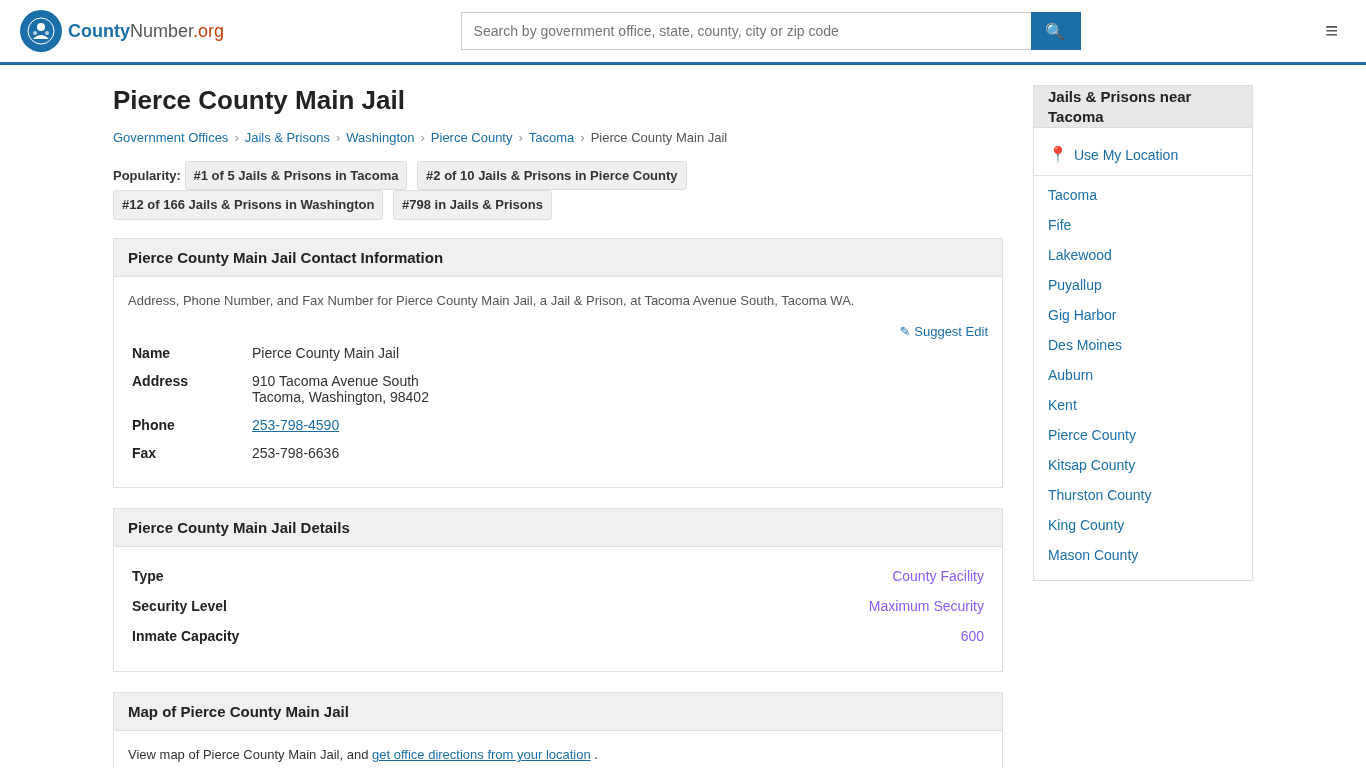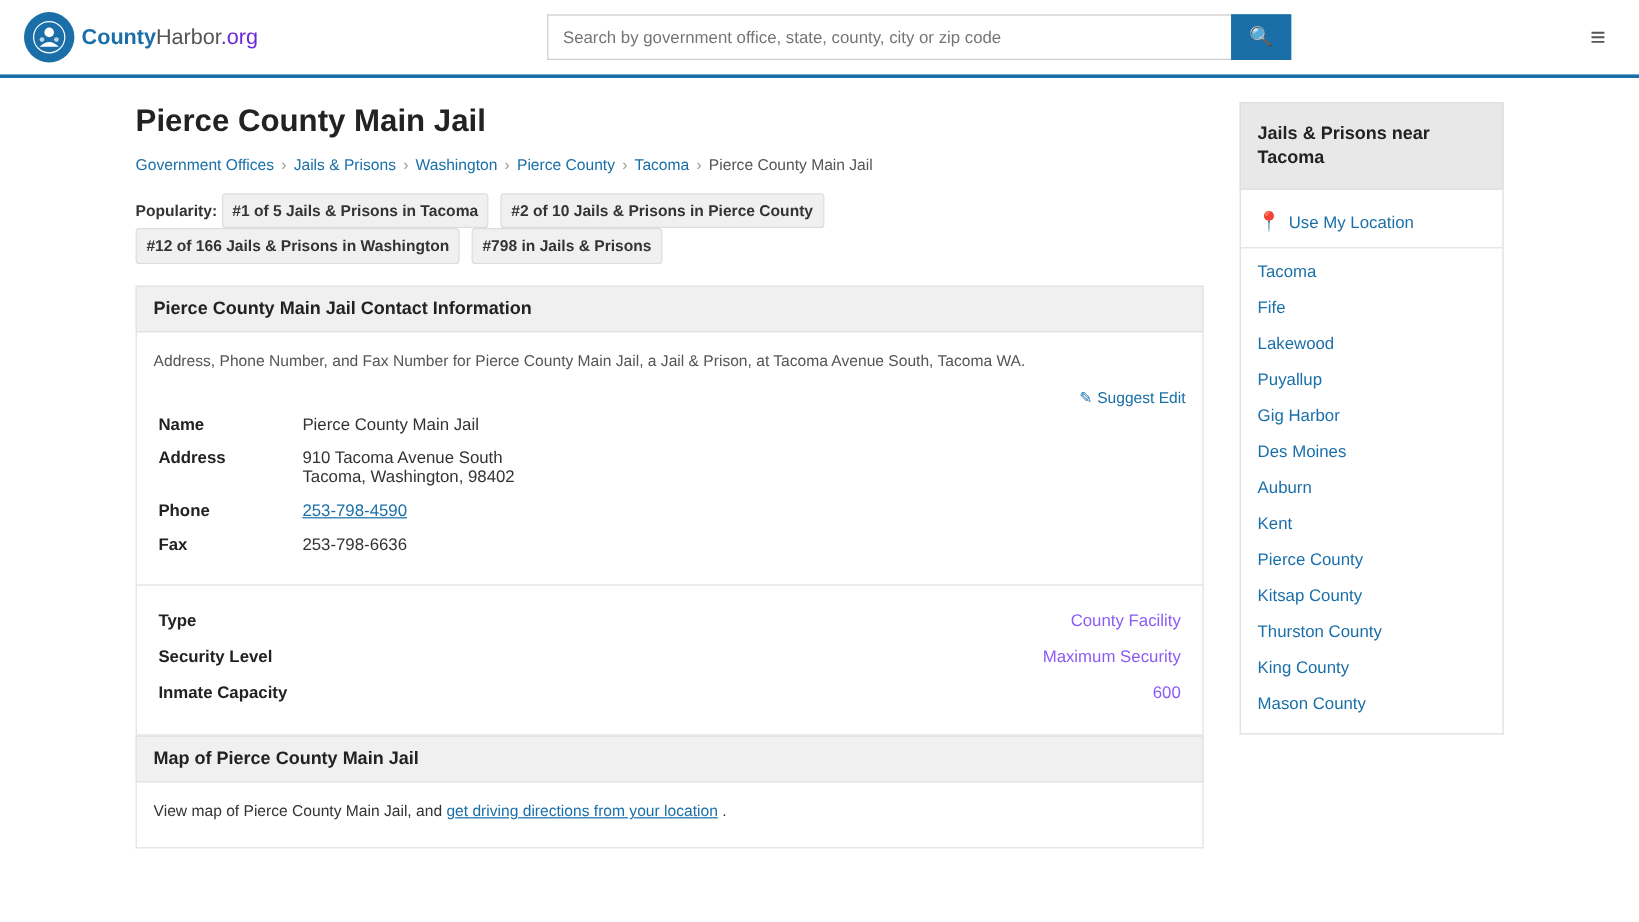--- a/index.html
+++ b/index.html
@@ -143,20 +143,21 @@
       font-size: 15px;
       font-weight: bold;
       color: #222;
       margin-bottom: 0;
       border: 1px solid #e0e0e0;
     }
     .section-body {
       padding: 14px 14px 20px;
       border: 1px solid #e0e0e0;
       border-top: none;
+      margin-bottom: 20px;
     }
     .section-desc {
       font-size: 13px;
       color: #555;
       margin-bottom: 14px;
       line-height: 1.5;
     }
 
     
     .info-table {
@@ -220,21 +221,21 @@
       line-height: 1.5;
     }
     .map-desc a {
       color: #1a6fa8;
       text-decoration: underline;
     }
 
     
     .sidebar-header {
       background: #e8e8e8;
-      padding: 16px 14px;
+      padding: 1px 14px;
       font-size: 15px;
       font-weight: bold;
       color: #222;
       border: 1px solid #ddd;
       line-height: 1.3;
       margin-bottom: 0;
     }
     .sidebar-body {
       border: 1px solid #ddd;
       border-top: none;
@@ -271,21 +272,21 @@
     <div class="logo-icon">
       <svg width="28" height="28" viewBox="0 0 28 28" fill="none">
         <circle cx="14" cy="14" r="13" fill="#1a6fa8" stroke="#fff" stroke-width="1"></circle>
         <circle cx="14" cy="10" r="4" fill="#fff"></circle>
         <path d="M6 22 Q14 14 22 22" fill="#fff"></path>
         <circle cx="8" cy="16" r="2" fill="#fff" opacity="0.7"></circle>
         <circle cx="20" cy="16" r="2" fill="#fff" opacity="0.7"></circle>
       </svg>
     </div>
     <div class="logo-text">
-      County<span>Harbor</span><span style="color:#6d28d9">.org</span>
+      County<span>Number</span><span style="color:#c2410c">.org</span>
     </div>
   </div>
   <div class="search-area">
     <input type="text" class="search-input" placeholder="Search by government office, state, county, city or zip code" style="">
     <button class="search-btn">
       <span>🔍</span>
     </button>
   </div>
   <button class="menu-btn">
     <span>≡</span>
@@ -350,20 +351,21 @@
           <tr>
             <td class="label">Fax</td>
             <td class="value">253-798-6636</td>
           </tr>
         </tbody>
           </table>
       </div>
     </div>
 
     <div>
+      <div class="section-header">Pierce County Main Jail Details</div>
       <div class="section-body">
         <table class="details-table">
           <tbody>
               <tr>
             <td class="label">Type</td>
             <td class="value">County Facility</td>
           </tr>
           <tr>
             <td class="label">Security Level</td>
             <td class="value">Maximum Security</td>
@@ -375,21 +377,21 @@
         </tbody>
           </table>
       </div>
     </div>
 
     <div>
       <div class="section-header">Map of Pierce County Main Jail</div>
       <div class="section-body">
         <p class="map-desc">
           <span>View map of Pierce County Main Jail, and</span>
-          <a href="#">get driving directions from your location</a>
+          <a href="#">get office directions from your location</a>
           <span>.</span>
         </p>
       </div>
     </div>
 
   </div>
 
   <aside class="sidebar">
     <div class="sidebar-header">Jails &amp; Prisons near Tacoma</div>
     <div class="sidebar-body">

